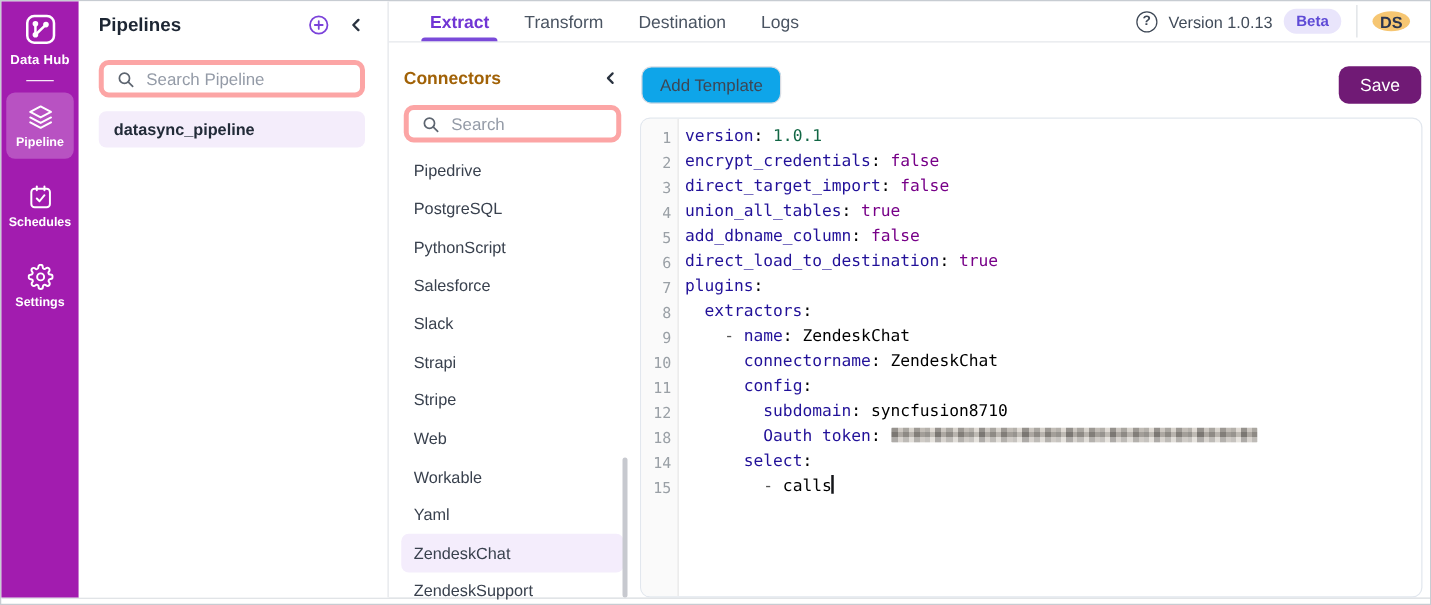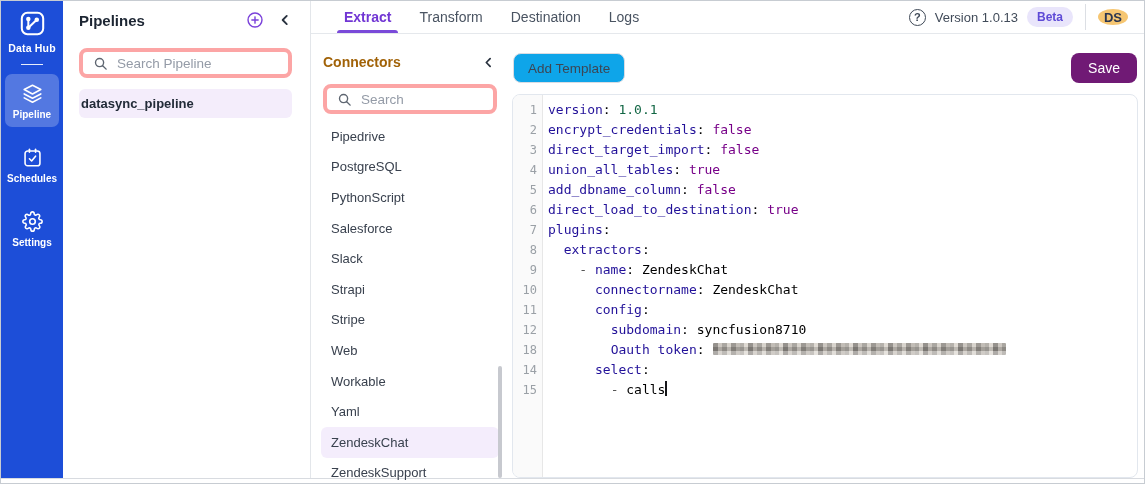--- a/index.html
+++ b/index.html
@@ -1,38 +1,38 @@
 <!DOCTYPE html>
 <html><head>
 <meta charset="utf-8">
 <style>
   * { margin:0; padding:0; box-sizing:border-box; }
   body { font-family:"Liberation Sans", sans-serif; background:#ffffff; }
   .window { position:relative; width:1145px; height:484px; border:1px solid #c7ccd2; background:#fff; overflow:hidden; }
   .app { display:flex; height:478px; border-bottom:1px solid #d8dbe0; }
 
   
-  .sidebar { width:62px; flex-shrink:0; background:#1d4ed8; color:#fff; display:flex; flex-direction:column; align-items:center; padding-top:9px; }
+  .sidebar { width:62px; flex-shrink:0; background:#a21caf; color:#fff; display:flex; flex-direction:column; align-items:center; padding-top:9px; }
   .logo-box { display:flex; flex-direction:column; align-items:center; cursor:pointer; }
   .brand { font-size:10.5px; font-weight:bold; margin-top:5px; letter-spacing:.2px; }
   .side-divider { width:22px; height:0; border-top:1.5px solid rgba(255,255,255,.9); margin:10px 0 9px; }
   .nav-item { width:54px; border-radius:7px; display:flex; flex-direction:column; align-items:center; padding:9px 0 7px; margin-bottom:11px; cursor:pointer; }
   .nav-item.active { background:rgba(255,255,255,.24); }
   .nav-label { font-size:10px; font-weight:bold; margin-top:5px; }
 
   
   .pipelines { width:248px; flex-shrink:0; border-right:1px solid #e3e6ea; background:#fff; padding:0 18px 0 16px; }
   .pp-header { display:flex; align-items:center; margin-top:10px; }
   .pp-title { font-size:15px; font-weight:bold; color:#1d2633; flex:1; }
   .icon-btn { display:flex; align-items:center; justify-content:center; cursor:pointer; background:none; border:none; padding:0; }
   .pp-header .icon-btn + .icon-btn { margin-left:14px; }
   .searchbox { display:flex; align-items:center; gap:9px; height:30px; border:4px solid #fca5a5; border-radius:8px; padding:0 10px; margin-top:19px; background:#fff; }
   .searchbox input { border:none; outline:none; flex:1; font-size:13.5px; font-family:"Liberation Sans",sans-serif; color:#333; background:transparent; }
   .searchbox input::placeholder { color:#949ba7; }
-  .pipeline-item { margin-top:11px; height:29px; background:#f4edfb; border-radius:6px; display:flex; align-items:center; padding-left:2px; font-size:13px; font-weight:bold; color:#222b38; cursor:pointer; }
+  .pipeline-item { margin-top:11px; height:29px; background:#f4edfb; border-radius:6px; display:flex; align-items:center; padding-left:12px; font-size:13px; font-weight:bold; color:#222b38; cursor:pointer; }
 
   
   .main { flex:1; display:flex; flex-direction:column; min-width:0; }
   .tabbar { height:33px; flex-shrink:0; border-bottom:1px solid #e5e8ec; display:flex; align-items:center; }
   .tab { position:relative; height:100%; display:flex; align-items:center; font-size:14px; color:#4a5462; cursor:pointer; }
   .tab:nth-child(1){ margin-left:33px; }
   .tab + .tab { margin-left:28px; }
   .tab.active { color:#7136d4; font-weight:bold; }
   .tab.active::after { content:""; position:absolute; left:-7px; right:-7px; bottom:0; height:3px; border-radius:3px 3px 0 0; background:#7a4ad9; }
   .header-right { margin-left:auto; display:flex; align-items:center; gap:9px; padding-right:16px; }

